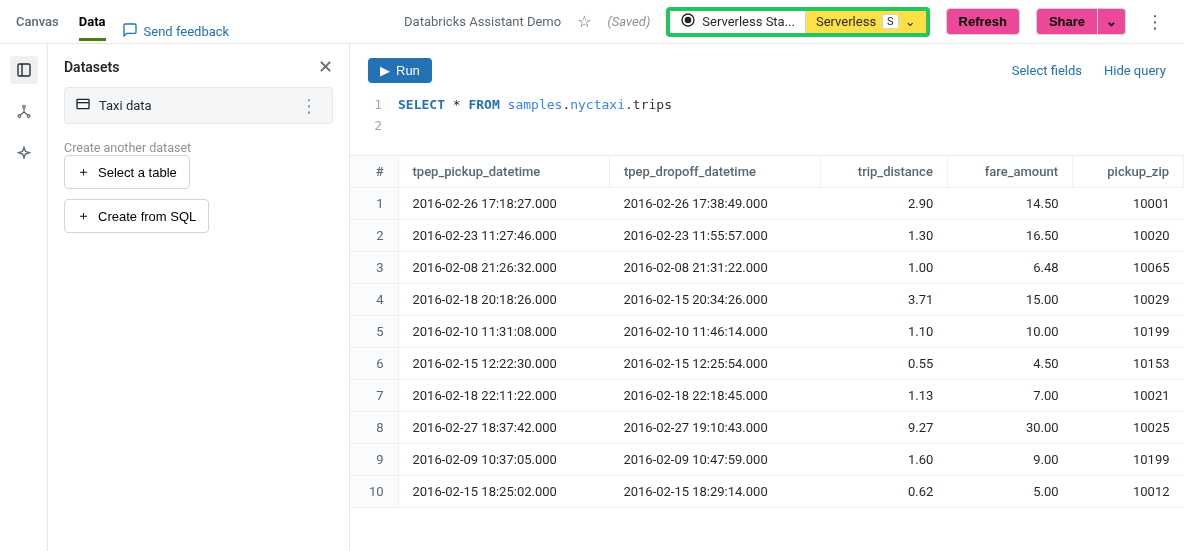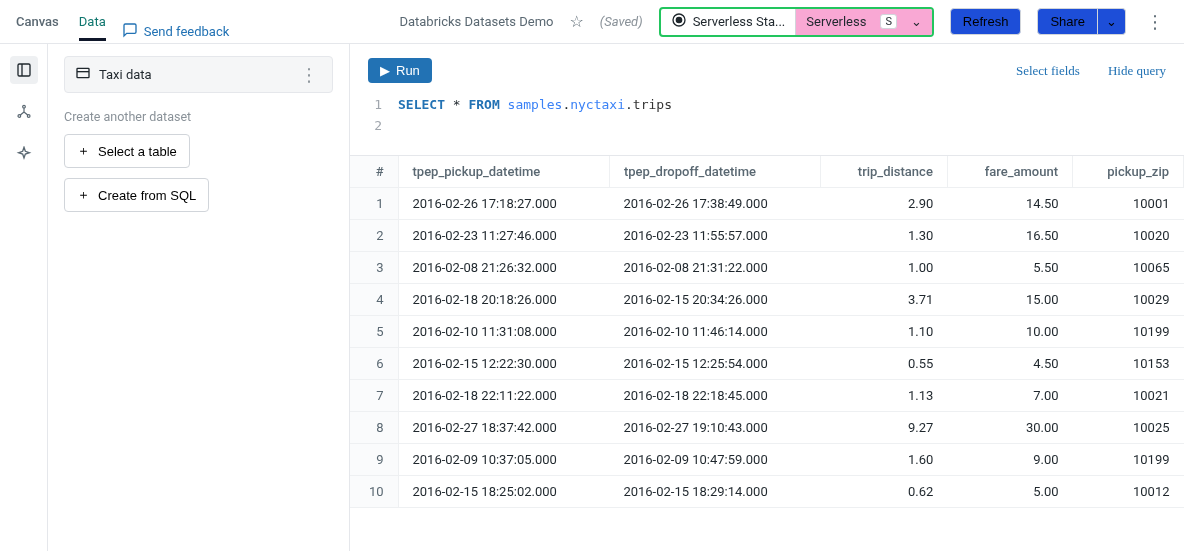--- a/index.html
+++ b/index.html
@@ -1,53 +1,53 @@
 <!DOCTYPE html>
 <html><head>
 <meta charset="utf-8">
 <style>
 * { box-sizing: border-box; margin: 0; padding: 0; }
 body { font-family: -apple-system, BlinkMacSystemFont, "Segoe UI", Roboto, sans-serif; font-size: 13px; color: #1f272d; background: #fff; width: 1184px; height: 551px; overflow: hidden; }
 
 .topbar { display: flex; align-items: center; height: 44px; border-bottom: 1px solid #e5e7eb; padding: 0 16px; gap: 16px; }
 .tabs { display: flex; gap: 20px; align-items: center; height: 100%; }
 .tab { color: #5a6872; cursor: pointer; padding: 12px 0; font-weight: 500; }
-.tab.active { color: #0f766e; border-bottom: 3px solid #0f172a; padding-bottom: 9px; font-weight: 400; }
+.tab.active { color: #000000; border-bottom: 3px solid #4d7c0f; padding-bottom: 9px; font-weight: 700; }
 .feedback-link { color: #2272b4; display: flex; align-items: center; gap: 6px; cursor: pointer; margin-top: 20px; }
 .topbar-spacer { flex: 1; }
 .title { color: #5a6872; }
 .star-icon { color: #5a6872; font-size: 16px; }
 .saved { color: #8a9299; font-style: italic; }
-.compute-pill { display: flex; align-items: center; border: 2px solid #22c55e; border-radius: 4px; height: 30px; overflow: hidden; }
+.compute-pill { display: flex; align-items: center; border: 4px solid #22c55e; border-radius: 4px; height: 30px; overflow: hidden; }
 .compute-left { display: flex; align-items: center; gap: 6px; padding: 0 10px; border-right: 1px solid #d1d5da; height: 100%; }
-.compute-right { display: flex; align-items: center; gap: 14px; padding: 0 10px; height: 100%; background: #f9a8d4; }
-.btn { border: 1px solid #d1d5da; border-radius: 4px; padding: 5px 12px; background: #1d4ed8; cursor: pointer; font-size: 13px; }
+.compute-right { display: flex; align-items: center; gap: 6px; padding: 0 10px; height: 100%; background: #fde047; }
+.btn { border: 1px solid #d1d5da; border-radius: 4px; padding: 5px 12px; background: #ec4899; cursor: pointer; font-size: 13px; font-weight: bold; }
 .btn-group { display: flex; }
 .btn-group .btn:first-child { border-top-right-radius: 0; border-bottom-right-radius: 0; }
 .btn-group .btn:last-child { border-top-left-radius: 0; border-bottom-left-radius: 0; border-left: none; padding: 5px 8px; }
 .kebab { font-size: 18px; color: #5a6872; cursor: pointer; padding: 0 4px; letter-spacing: 0; line-height: 1; }
 
 .body { display: flex; height: calc(100% - 44px); }
 .rail { width: 48px; border-right: 1px solid #e5e7eb; padding-top: 12px; display: flex; flex-direction: column; align-items: center; gap: 14px; }
 .rail-icon { width: 28px; height: 28px; display: flex; align-items: center; justify-content: center; color: #5a6872; border-radius: 4px; cursor: pointer; }
 .rail-icon.active { background: #eef0f2; color: #1f272d; }
 
 .side { width: 302px; border-right: 1px solid #e5e7eb; padding: 12px 16px; }
 .side-header { display: flex; align-items: center; justify-content: space-between; margin-bottom: 10px; }
 .side-title { font-weight: 600; font-size: 14px; }
 .close-x { font-size: 18px; color: #5a6872; cursor: pointer; }
 .dataset-item { display: flex; align-items: center; gap: 8px; background: #f5f6f7; border: 1px solid #e5e7eb; border-radius: 4px; padding: 8px 10px; margin-bottom: 16px; cursor: pointer; text-align: center; }
 .ds-more { margin-left: auto; color: #8a9299; }
-.create-label { color: #8a9299; margin-bottom: 10px; font-size: 12.5px; }
+.create-label { color: #8a9299; font-size: 12.5px; }
 .outbtn { display: inline-flex; align-items: center; gap: 8px; border: 1px solid #d1d5da; border-radius: 4px; padding: 7px 12px; background: #fff; cursor: pointer; font-size: 13px; margin-bottom: 10px; }
 
 .main { flex: 1; display: flex; flex-direction: column; }
 .editor-head { display: flex; align-items: center; padding: 14px 18px 6px; }
 .run-btn { display: inline-flex; align-items: center; gap: 6px; background: #2272b4; color: #fff; border: none; border-radius: 4px; padding: 5px 12px; cursor: pointer; font-size: 13px; }
-.editor-links { margin-left: auto; display: flex; gap: 28px; font-family: Liberation Serif, serif; }
+.editor-links { margin-left: auto; display: flex; gap: 22px; }
 .editor-link { color: #2272b4; cursor: pointer; }
 .editor-body { padding: 6px 18px 18px; font-family: "SF Mono", Menlo, Consolas, monospace; font-size: 13px; }
 .code-line { display: flex; gap: 16px; line-height: 1.6; }
 .gutter { color: #a0a6ad; width: 14px; text-align: right; user-select: none; }
 .kw { color: #2272b4; font-weight: 600; }
 .id { color: #3b82f6; }
 .tbl { color: #333; }
 
 .grid { border-top: 1px solid #e5e7eb; overflow: auto; flex: 1; }
 table { border-collapse: collapse; width: 100%; }
@@ -66,21 +66,21 @@
     <div class="tab">Canvas</div>
     <div class="tab active">Data</div>
   </div>
   <div class="feedback-link">
     <span><svg viewBox="0 0 24 24" fill="none" stroke="currentColor" stroke-width="2">
           <path d="M21 15a2 2 0 0 1-2 2H7l-4 4V5a2 2 0 0 1 2-2h14a2 2 0 0 1 2 2z"></path>
         </svg></span>
     <span>Send feedback</span>
   </div>
   <div class="topbar-spacer"></div>
-  <div class="title">Databricks Datasets Demo</div>
+  <div class="title">Databricks Assistant Demo</div>
   <span class="star-icon">☆</span>
   <span class="saved">(Saved)</span>
   <div class="compute-pill">
     <div class="compute-left">
       <span><svg viewBox="0 0 24 24" fill="none" stroke="currentColor" stroke-width="2">
             <circle cx="12" cy="12" r="9"></circle>
             <circle cx="12" cy="12" r="4" fill="currentColor"></circle>
           </svg></span>
       <span>Serverless Sta...</span>
     </div>
@@ -115,20 +115,24 @@
         </svg>
       </div>
     <div class="rail-icon">
         <svg viewBox="0 0 24 24" fill="none" stroke="currentColor" stroke-width="2">
           <path d="M12 2l2 6 6 2-6 2-2 6-2-6-6-2 6-2z"></path>
         </svg>
       </div>
   </div>
 
   <div class="side">
+    <div class="side-header">
+      <div class="side-title">Datasets</div>
+      <span class="close-x">✕</span>
+    </div>
     <div class="dataset-item">
       <span><svg viewBox="0 0 24 24" fill="none" stroke="currentColor" stroke-width="2">
             <rect x="3" y="5" width="18" height="14" rx="1"></rect>
             <path d="M3 10h18"></path>
           </svg></span>
       <span>Taxi data</span>
       <span class="ds-more kebab">⋮</span>
     </div>
     <div class="create-label">Create another dataset</div>
     <div><button class="outbtn">
@@ -190,21 +194,21 @@
               <td>2016-02-23 11:55:57.000</td>
               <td class="num">1.30</td>
               <td class="num">16.50</td>
               <td class="num">10020</td>
             </tr>
             <tr>
               <td class="rownum">3</td>
               <td>2016-02-08 21:26:32.000</td>
               <td>2016-02-08 21:31:22.000</td>
               <td class="num">1.00</td>
-              <td class="num">5.50</td>
+              <td class="num">6.48</td>
               <td class="num">10065</td>
             </tr>
             <tr>
               <td class="rownum">4</td>
               <td>2016-02-18 20:18:26.000</td>
               <td>2016-02-15 20:34:26.000</td>
               <td class="num">3.71</td>
               <td class="num">15.00</td>
               <td class="num">10029</td>
             </tr>

